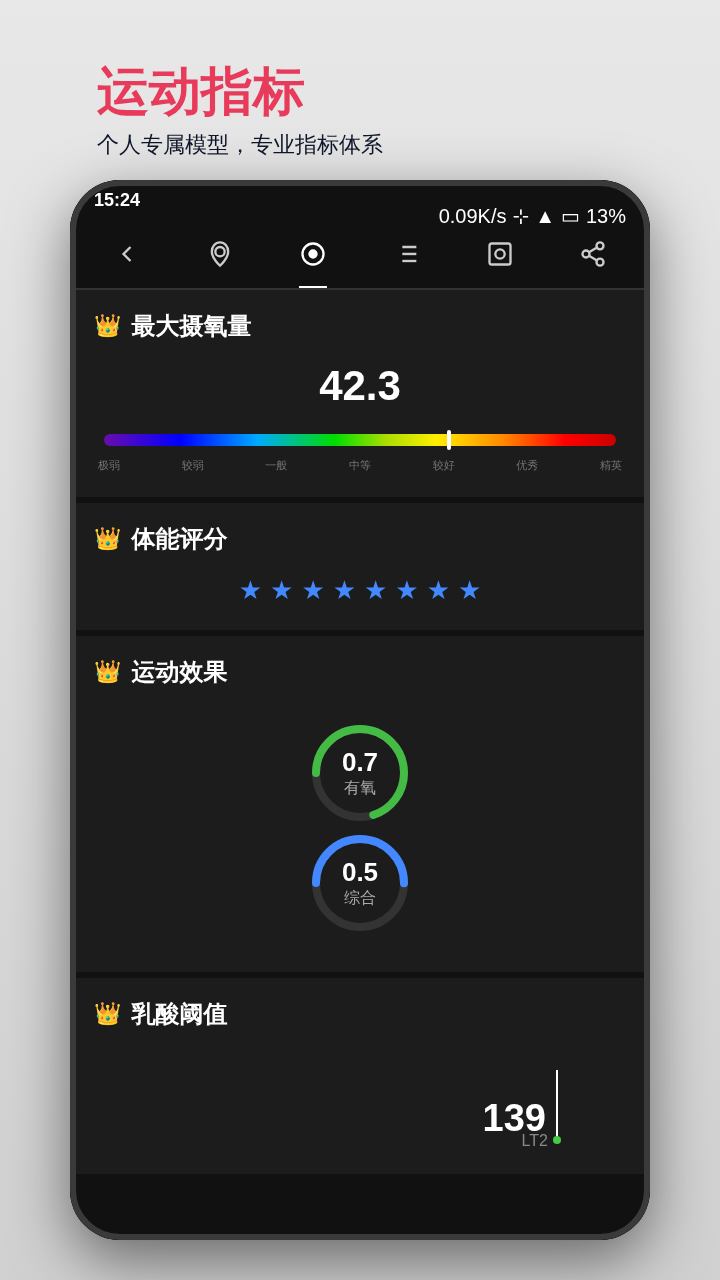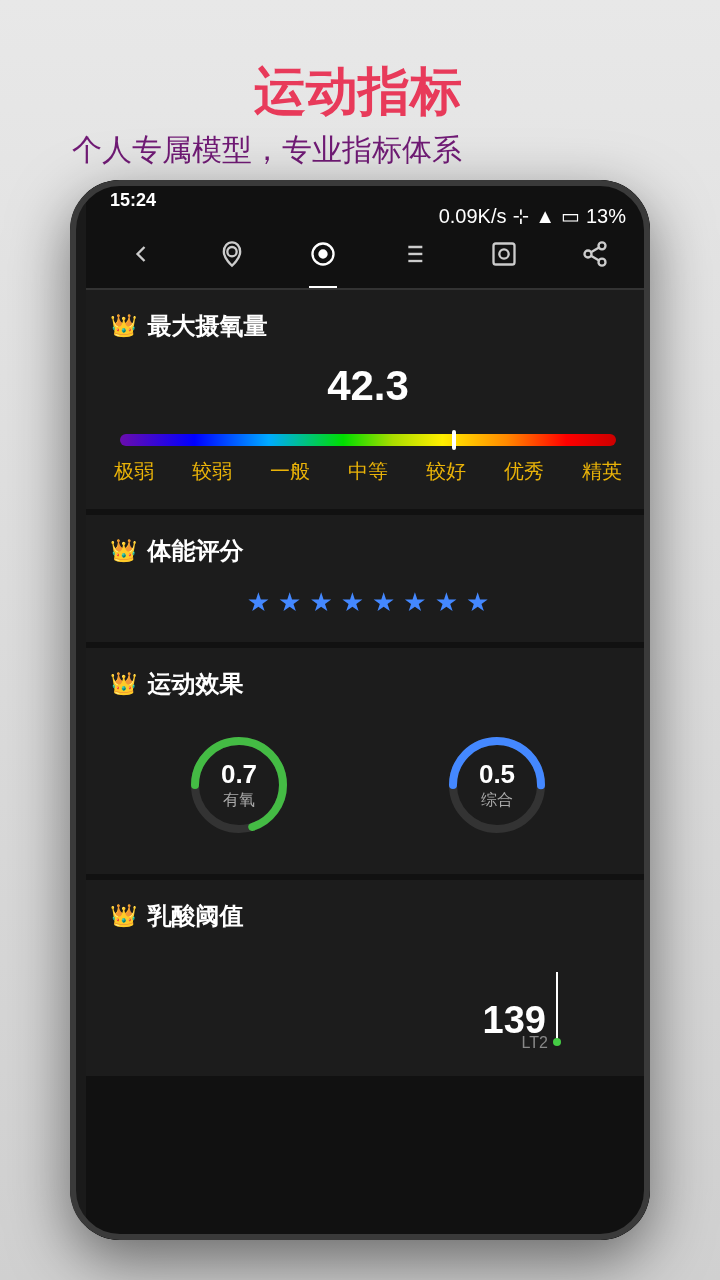--- a/index.html
+++ b/index.html
@@ -17,47 +17,45 @@
       position: absolute;
       top: 0; left: 0;
       width: 100%; height: 100%;
       background: linear-gradient(180deg, #e8e8e8 0%, #d0d0d0 100%);
     }
 
     
     .page-header {
       position: absolute;
       top: 60px;
-      left: 72px;
-      text-align: right;
+      left: 97px;
     }
     .page-title {
       font-size: 52px;
       font-weight: bold;
       color: #e83a5a;
       line-height: 1.2;
     }
     .page-subtitle {
-      font-size: 30px;
-      color: #701a75;
+      font-size: 22px;
+      color: #0f172a;
       margin-top: 8px;
     }
 
     
     .phone-frame {
       position: absolute;
       top: 180px;
       left: 70px;
       width: 580px;
       height: 1060px;
       background: #1a1a1a;
       border-radius: 50px;
       box-shadow: 0 20px 60px rgba(0,0,0,0.5);
       overflow: hidden;
-      padding-left: 16px;
     }
 
     
     .phone-frame::before {
       content: '';
       position: absolute;
       top: 0; left: 0; right: 0; bottom: 0;
       border-radius: 50px;
       border: 6px solid #3a3a3a;
       pointer-events: none;
@@ -182,22 +180,22 @@
       border-radius: 2px;
     }
 
     .bar-labels {
       display: flex;
       justify-content: space-between;
       margin-top: 8px;
       padding: 0 4px;
     }
     .bar-label {
-      font-size: 20px;
-      color: #eab308;
+      font-size: 11px;
+      color: #737373;
     }
 
     
     .fitness-score-value {
       text-align: center;
       font-size: 42px;
       font-weight: bold;
       color: #fff;
       margin-bottom: 12px;
     }
@@ -209,20 +207,21 @@
     .star {
       font-size: 26px;
       color: #4488ff;
     }
 
     
     .effect-circles {
       display: flex;
       justify-content: space-around;
       padding: 10px 0;
+      flex-direction: column;
     }
 
     .effect-item {
       display: flex;
       flex-direction: column;
       align-items: center;
       gap: 6px;
     }
 
     .circle-gauge {

